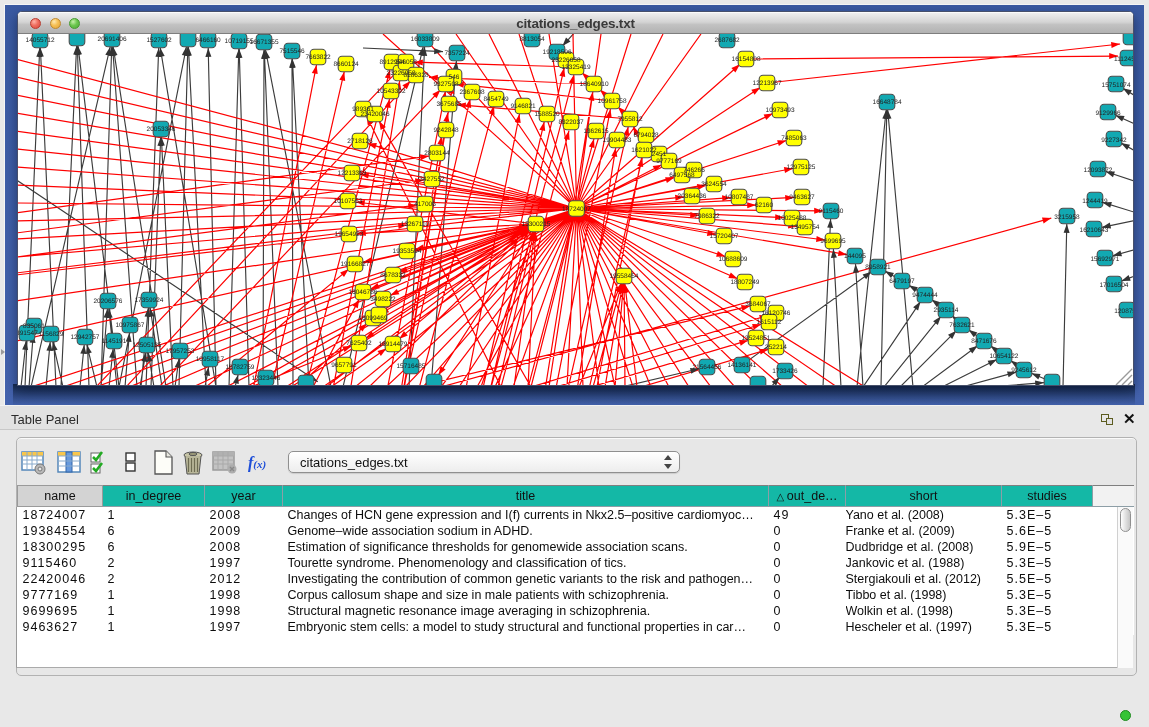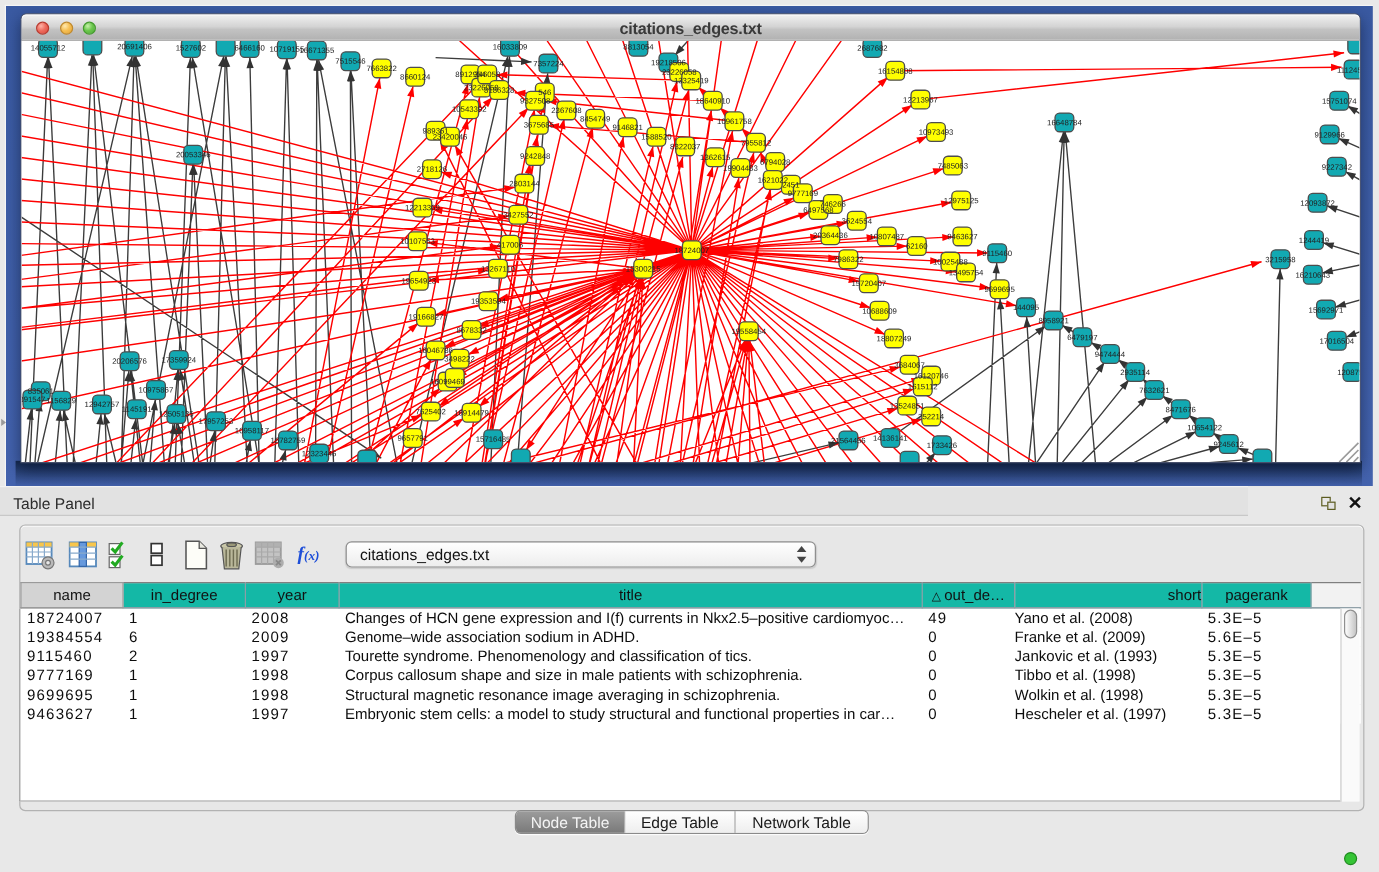--- a/index.html
+++ b/index.html
@@ -51,21 +51,21 @@
 #tablewrap { position:absolute; left:17px; top:80px; width:1116px; }
 table { border-collapse:collapse; table-layout:fixed; width:1116px; font-size:12.5px; }
 th { height:21px; background:#14b8a6; border:1px solid #8d9ea6; border-top:1px solid #7f7f7f;
   font-weight:400; font-size:12.5px; color:#111; padding:0; }
 th.c1 { background:#d3d3d3; border-color:#9a9a9a; }
 td { height:16px; padding:0 0 0 5px; color:#0c0c0c; white-space:nowrap; overflow:hidden;
   font-size:12.5px; }
 td.c1, td.c2, td.c3, td.c5, td.c7 { letter-spacing:1px; }
 tbody tr { background:#fff; }
 .c1 { width:85px; } .c2 { width:102px; } .c3 { width:78px; } .c4 { width:486px; }
-.c5 { width:77px; } .c6 { width:156px;text-align:right; } .c7 { width:91px; } .c8 { width:41px; }
+.c5 { width:77px; } .c6 { width:156px; } .c7 { width:91px; } .c8 { width:41px; }
 th.c8 { background:#f2f2f2; border-color:#b5b5b5; border-top-color:#7f7f7f; border-bottom-color:#8d9ea6; border-right:none; }
 td.c6 { text-align:left; padding:0; }
 #tbodybg { position:absolute; left:16px; top:102px; width:1102px; height:161px; background:#fff; border-bottom:1px solid #aaa; border-left:1px solid #9a9a9a; border-right:1px solid #c5c5c5; }
 #scrollbar { position:absolute; left:1117px; top:102px; width:16px; height:161px;
   background:#fafafa; border-left:1px solid #d0d0d0; }
 #thumb { position:absolute; left:2px; top:1px; width:11px; height:24px; border-radius:6px;
   background:linear-gradient(90deg,#fefefe,#c4c4c4); border:1px solid #909090; }
 #tabs { position:absolute; left:429px; top:270px; height:20px; display:flex;
   border:1px solid #8a8a8a; border-radius:5px; overflow:hidden; font-size:13px;
   box-shadow:0 1px 0 rgba(255,255,255,0.8); }
@@ -608,21 +608,21 @@
   <div id="tablewrap">
     <table>
       <thead>
           <tr>
         <th class="c1">name</th>
             <th class="c2">in_degree</th>
             <th class="c3">year</th>
         <th class="c4">title</th>
             <th class="c5"><span style="font-size:10px">△ </span>out_de…</th>
         <th class="c6">short</th>
-            <th class="c7">pagerank</th>
+            <th class="c7">studies</th>
             <th class="c8"></th>
       </tr>
         </thead>
       <tbody>
 <tr>
             <td class="c1">18724007</td>
             <td class="c2">1</td>
             <td class="c3">2008</td>
             <td class="c4">Changes of HCN gene expression and I(f) currents in Nkx2.5–positive cardiomyoc…</td>
             <td class="c5">49</td>
@@ -634,27 +634,47 @@
             <td class="c1">19384554</td>
             <td class="c2">6</td>
             <td class="c3">2009</td>
             <td class="c4">Genome–wide association sodium in ADHD.</td>
             <td class="c5">0</td>
             <td class="c6">Franke et al. (2009)</td>
             <td class="c7">5.6E–5</td>
             <td class="c8"></td>
           </tr>
 <tr>
+            <td class="c1">18300295</td>
+            <td class="c2">6</td>
+            <td class="c3">2008</td>
+            <td class="c4">Estimation of significance thresholds for genomewide association scans.</td>
+            <td class="c5">0</td>
+            <td class="c6">Dudbridge et al. (2008)</td>
+            <td class="c7">5.9E–5</td>
+            <td class="c8"></td>
+          </tr>
+<tr>
             <td class="c1">9115460</td>
             <td class="c2">2</td>
             <td class="c3">1997</td>
             <td class="c4">Tourette syndrome. Phenomenology and classification of tics.</td>
             <td class="c5">0</td>
-            <td class="c6">Jankovic et al. (1993)</td>
+            <td class="c6">Jankovic et al. (1988)</td>
             <td class="c7">5.3E–5</td>
+            <td class="c8"></td>
+          </tr>
+<tr>
+            <td class="c1">22420046</td>
+            <td class="c2">2</td>
+            <td class="c3">2012</td>
+            <td class="c4">Investigating the contribution of common genetic variants to the risk and pathogen…</td>
+            <td class="c5">0</td>
+            <td class="c6">Stergiakouli et al. (2012)</td>
+            <td class="c7">5.5E–5</td>
             <td class="c8"></td>
           </tr>
 <tr>
             <td class="c1">9777169</td>
             <td class="c2">1</td>
             <td class="c3">1998</td>
             <td class="c4">Corpus callosum shape and size in male patients with schizophrenia.</td>
             <td class="c5">0</td>
             <td class="c6">Tibbo et al. (1998)</td>
             <td class="c7">5.3E–5</td>
@@ -679,20 +699,15 @@
             <td class="c6">Hescheler et al. (1997)</td>
             <td class="c7">5.3E–5</td>
             <td class="c8"></td>
           </tr>
       </tbody>
     </table>
   </div>
   <div id="scrollbar">
       <div id="thumb"></div>
     </div>
-  <div id="tabs">
-      <div id="tab1">Node Table</div>
-      <div id="tab2">Edge Table</div>
-      <div id="tab3">Network Table</div>
-    </div>
   <div id="memory">Memory: OK</div>
     <div id="memdot"></div>
 </div>
 
 </body></html>

